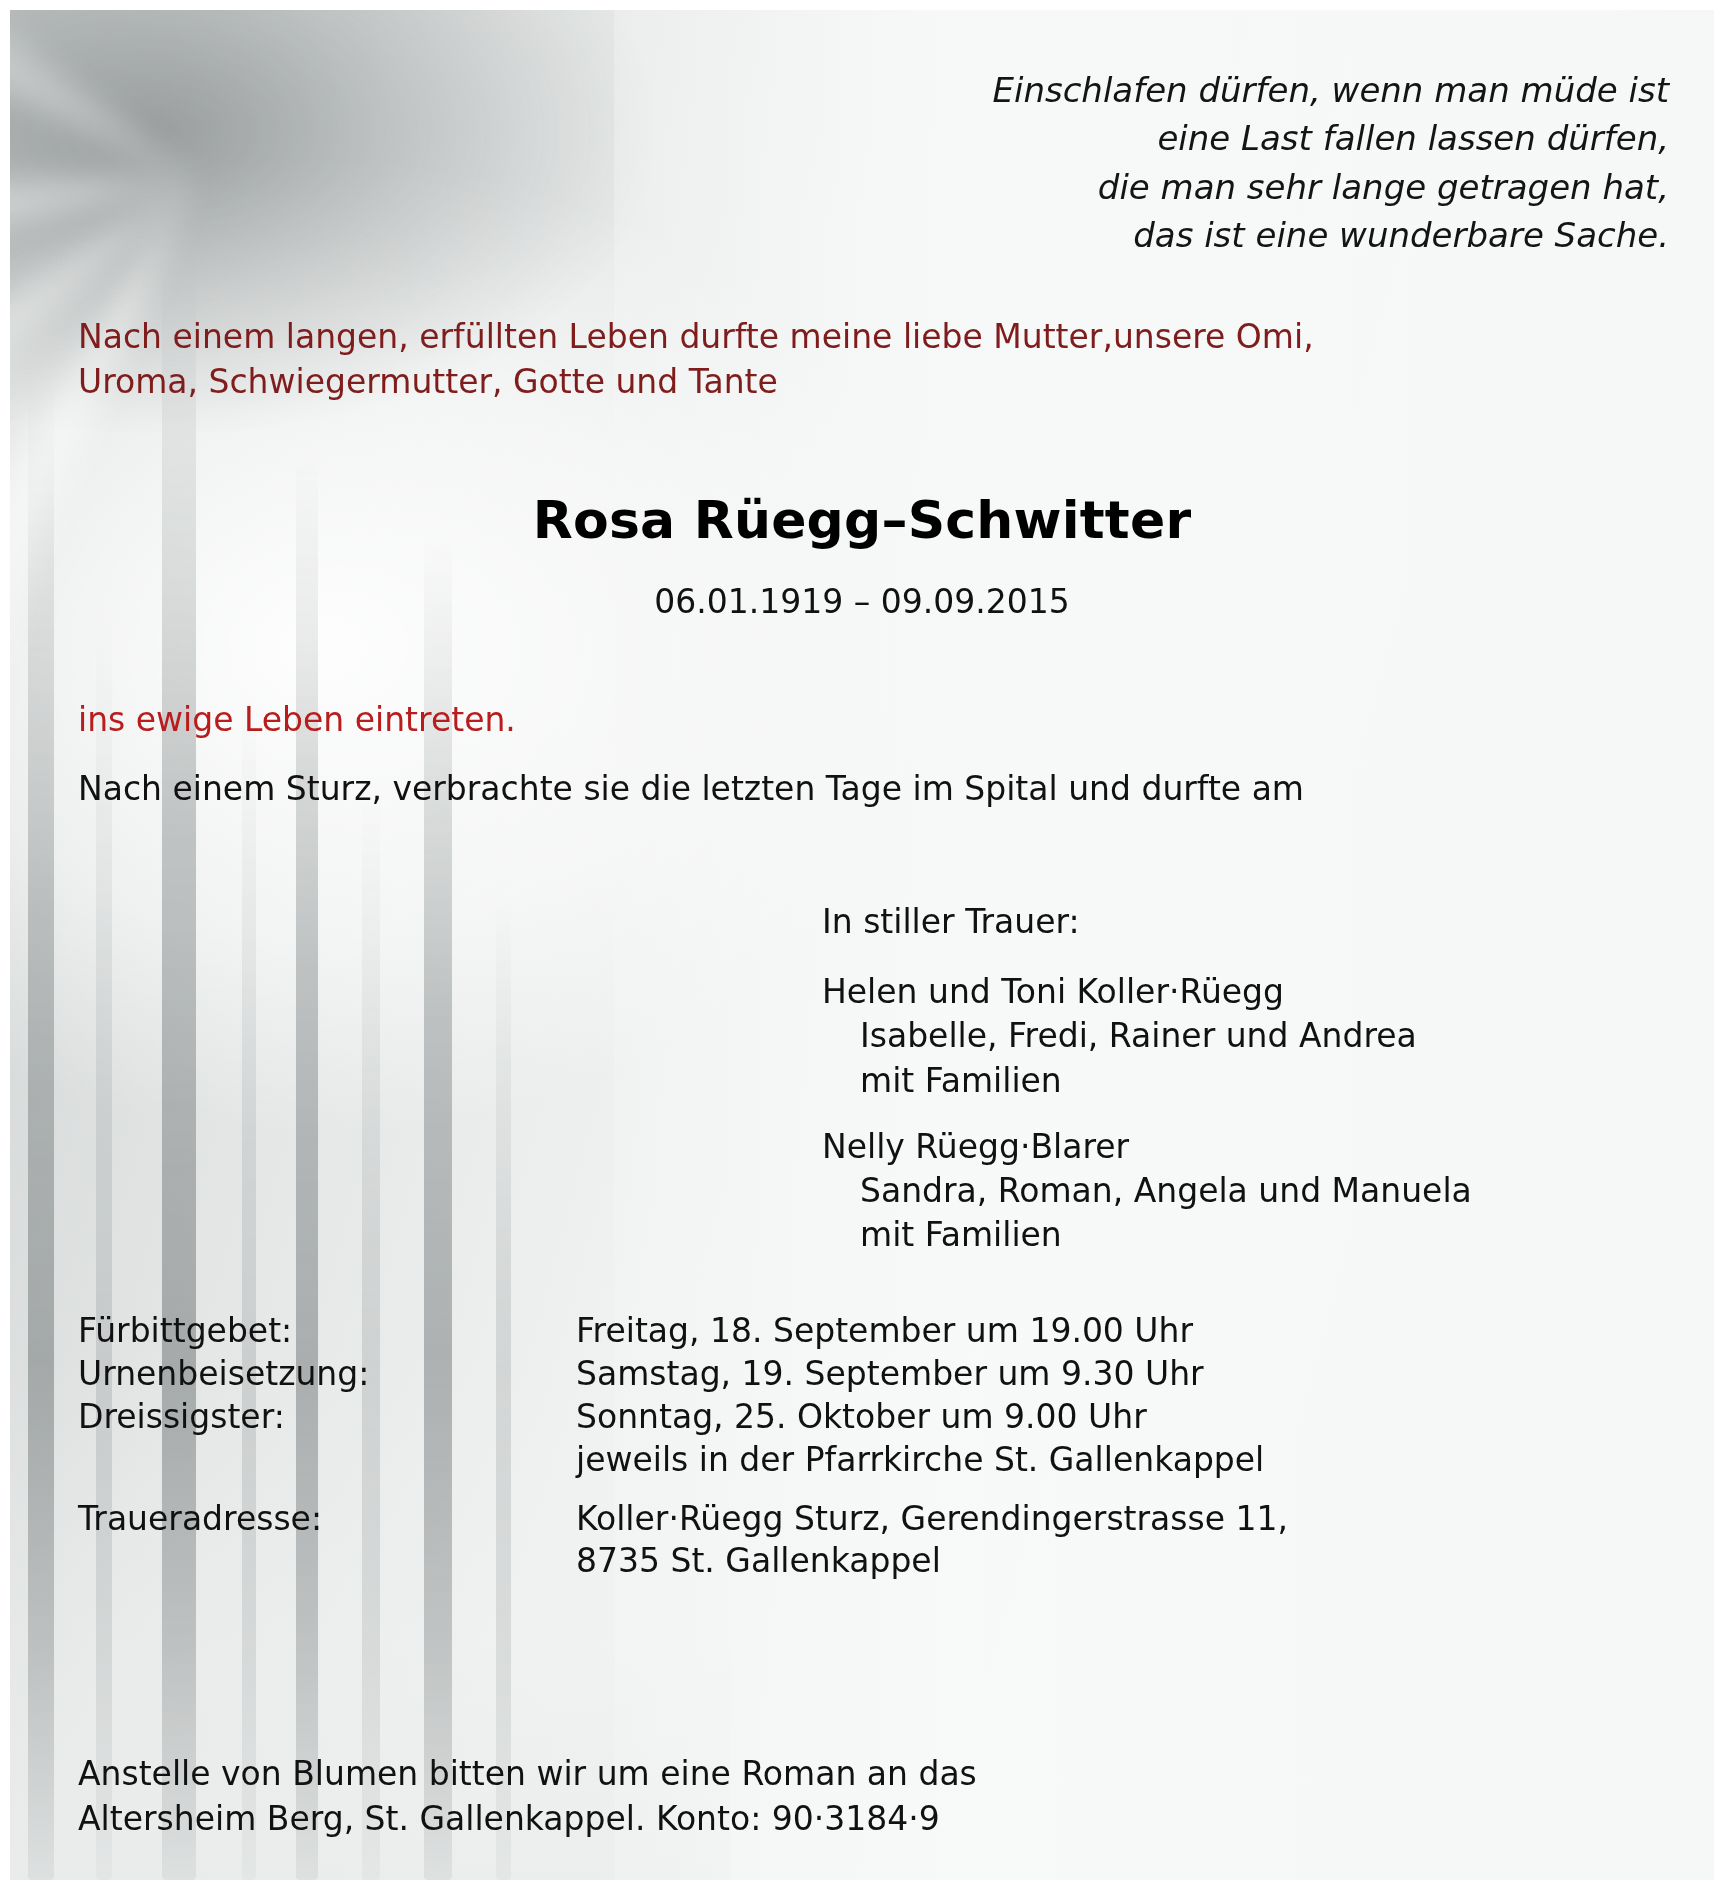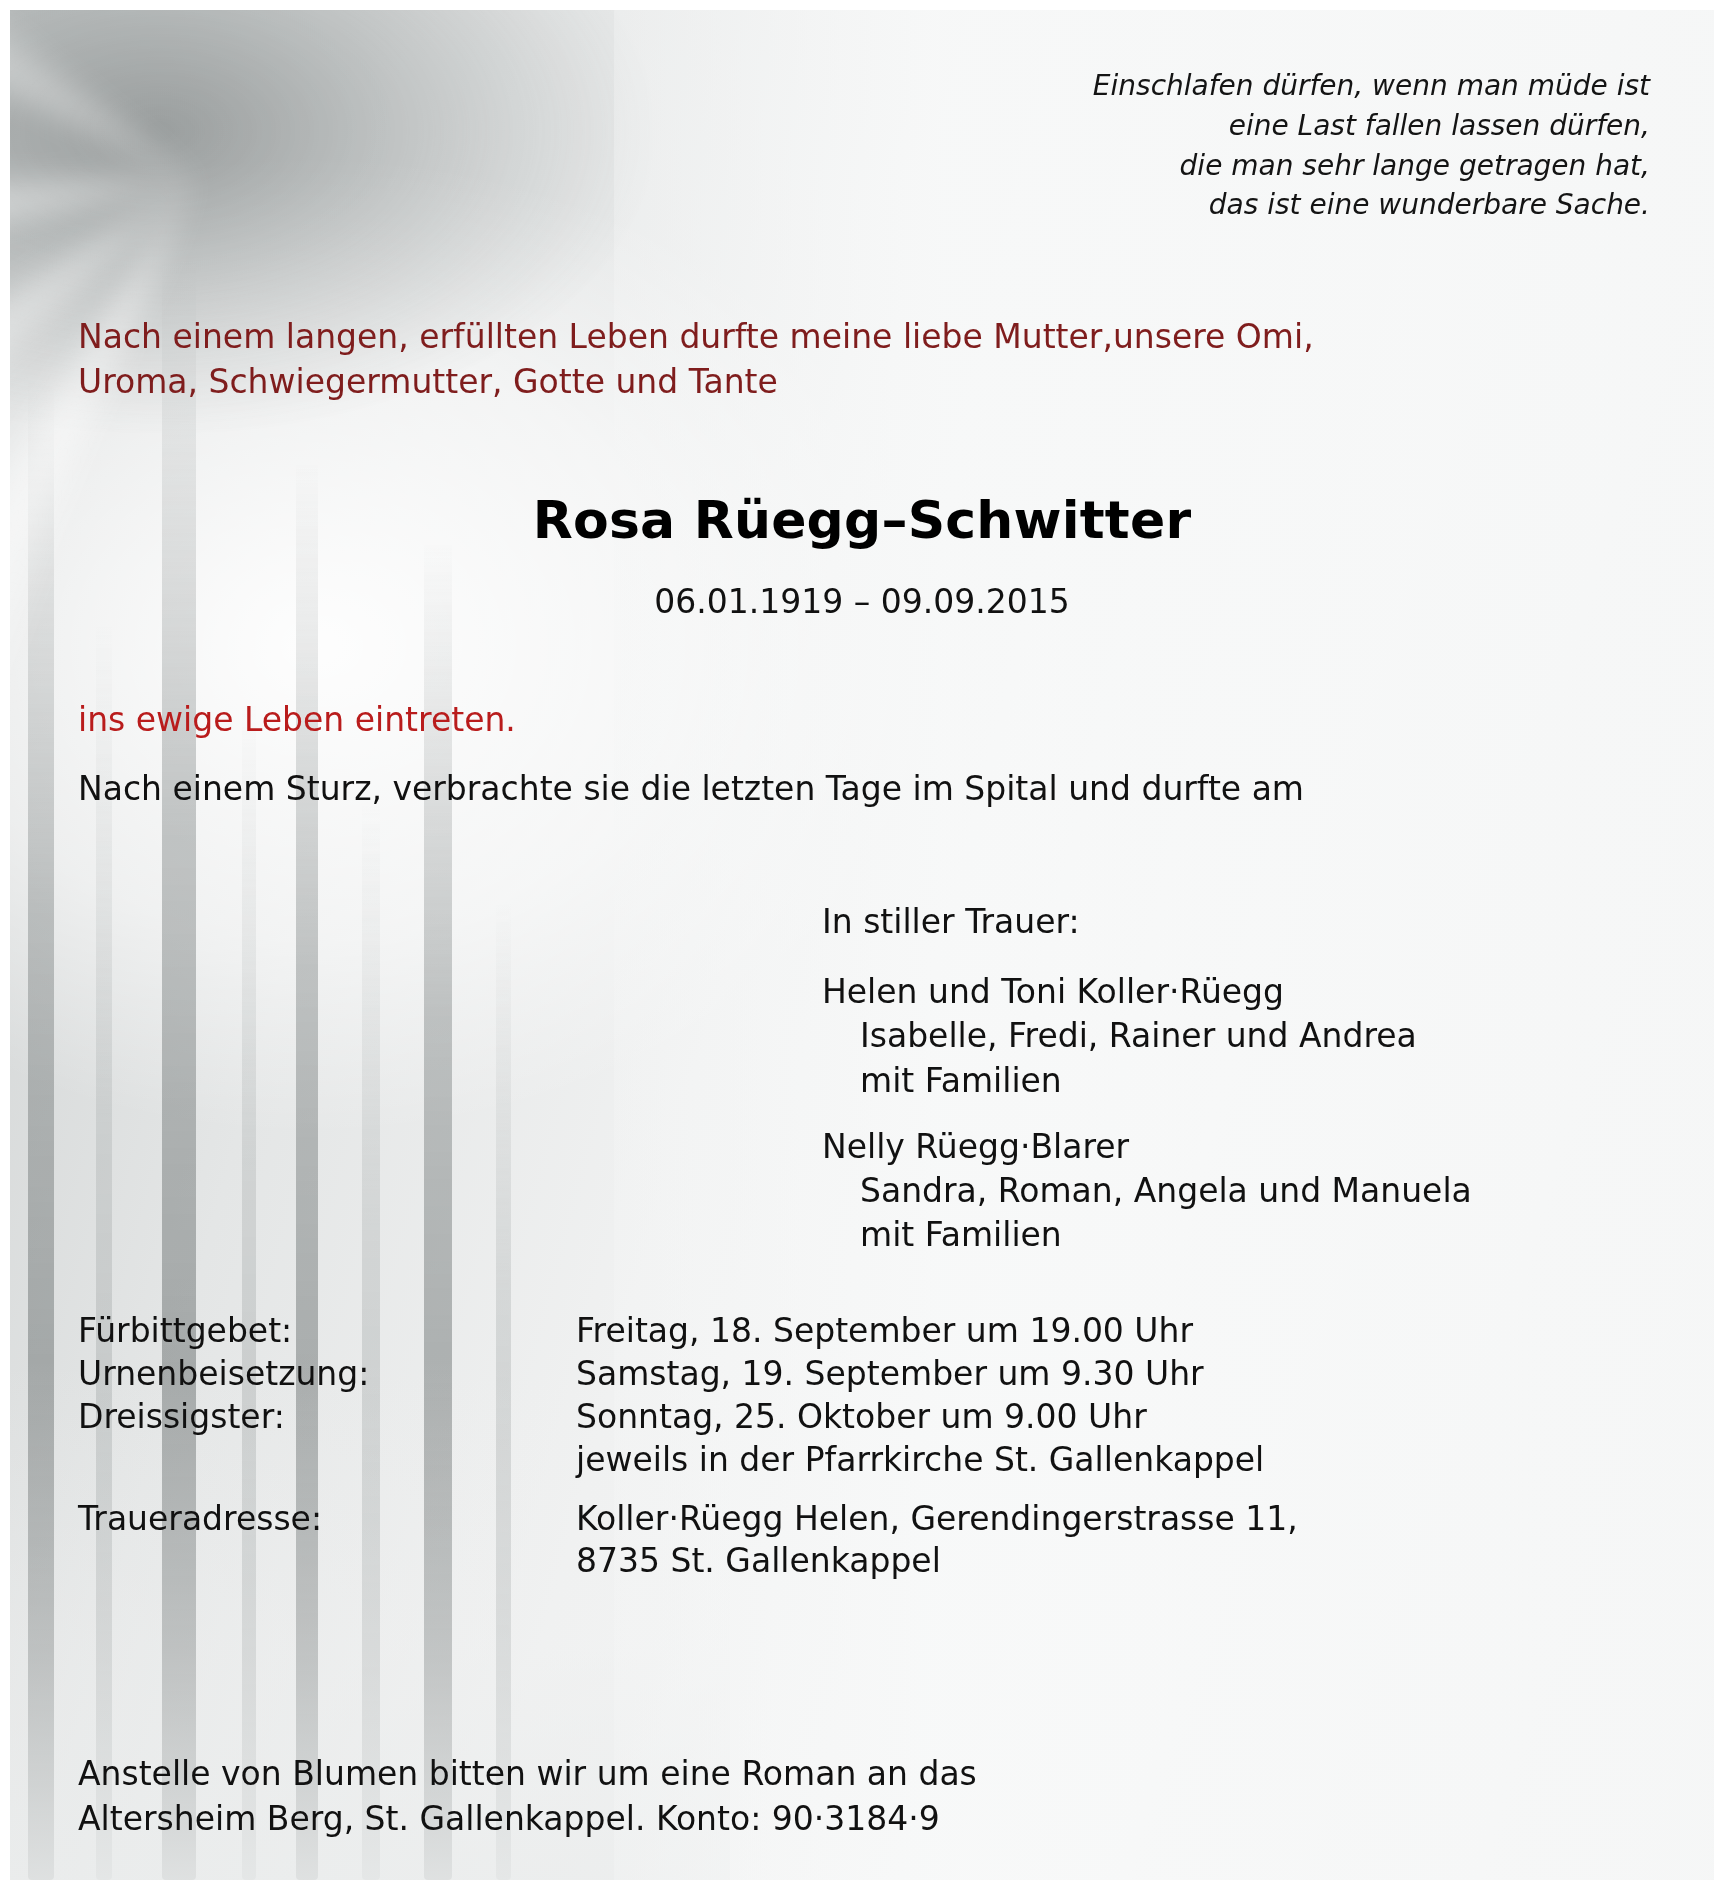--- a/index.html
+++ b/index.html
@@ -99,25 +99,25 @@
   
   .content {
     position: relative;
     z-index: 5;
     padding: 0;
     height: 100%;
   }
   .verse {
     position: absolute;
     top: 56px;
-    right: 64px;
+    right: 45px;
     width: 780px;
     text-align: right;
     font-style: italic;
-    font-size: 28px;
+    font-size: 34px;
     line-height: 1.42;
     color: #141414;
   }
   .verse div { white-space: nowrap; }
 
   .intro {
     position: absolute;
     top: 305px;
     left: 68px;
     width: 1580px;
@@ -289,21 +289,21 @@
           <span>Sonntag, 25. Oktober um 9.00 Uhr</span>
           <span class="cont">jeweils in der Pfarrkirche St. Gallenkappel</span>
         </div>
       </div>
 
       <div class="gap-mid"></div>
 
       <div class="srow">
         <div class="slabel">Traueradresse:</div>
         <div class="sval">
-          <span>Koller·Rüegg Helen, Gerendingerstrasse 11,</span>
+          <span>Koller·Rüegg Sturz, Gerendingerstrasse 11,</span>
           <span class="cont">8735 St. Gallenkappel</span>
         </div>
       </div>
 
     </div>
 
     <div class="closing">
       <div>Anstelle von Blumen bitten wir um eine Roman an das</div>
       <div>Altersheim Berg, St. Gallenkappel. Konto: 90·3184·9</div>
     </div>

